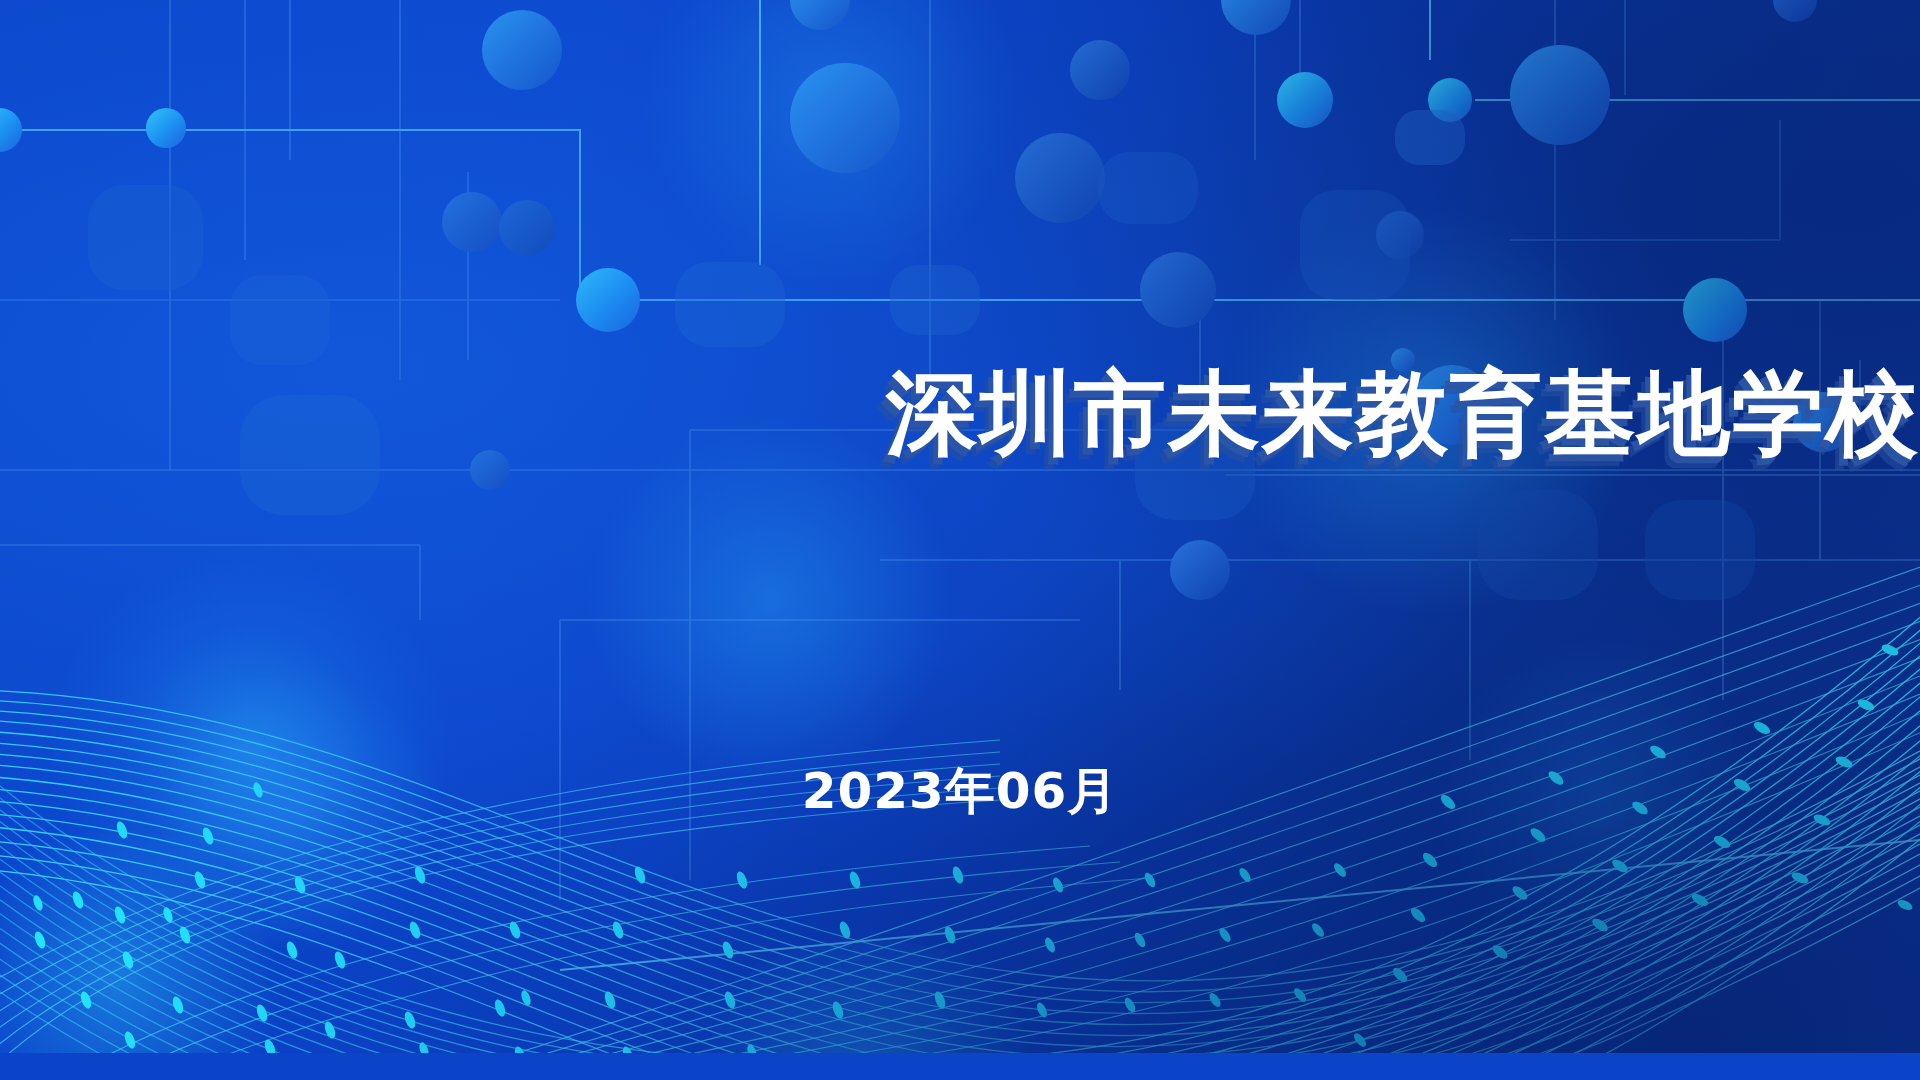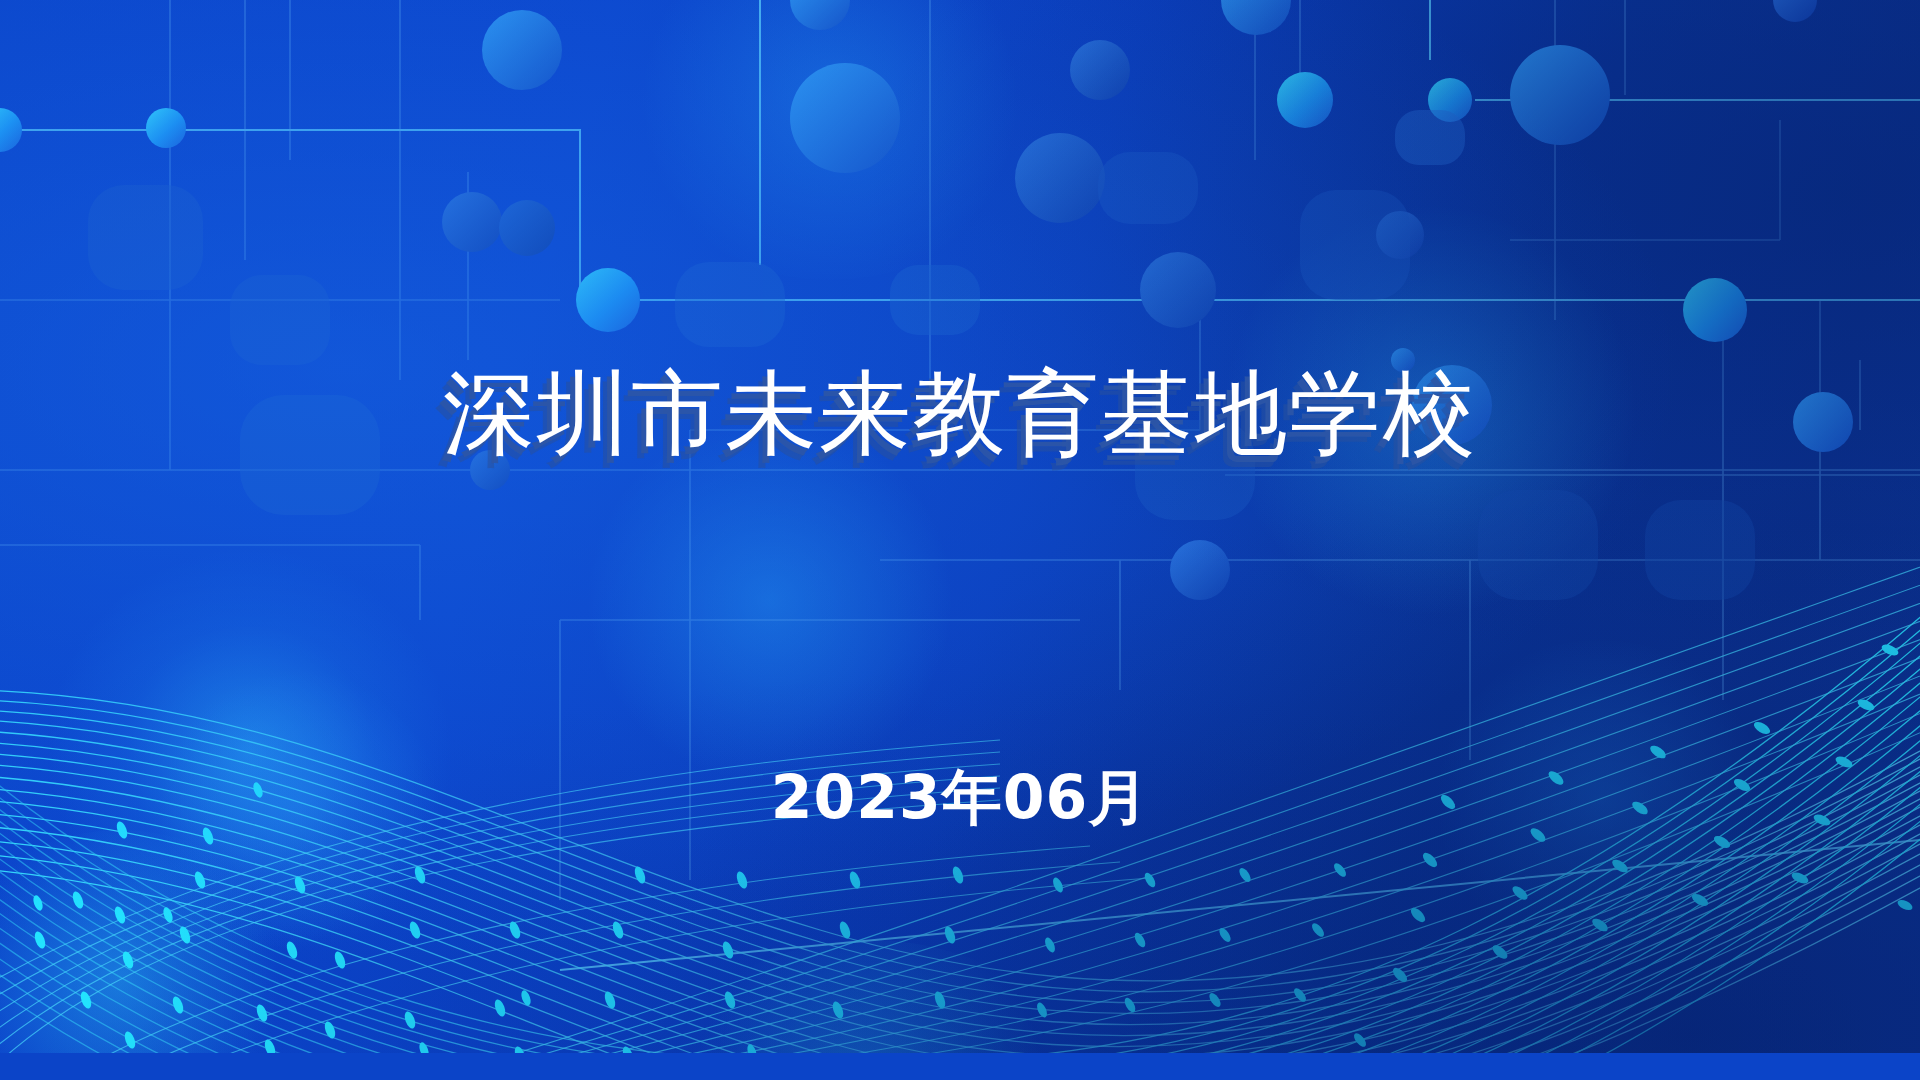--- a/index.html
+++ b/index.html
@@ -55,39 +55,40 @@
   #title-block {
     position: absolute;
     left: 0;
     top: 352px;
     width: 1920px;
     text-align: center;
     z-index: 40;
   }
   .title-line {
     color: #ffffff;
-    font-weight: 400;
+    font-weight: 700;
     font-size: 92px;
     line-height: 124px;
     letter-spacing: 2px;
     text-shadow:
       -5px 7px 0 rgba(44,86,166,0.92),
       -9px 12px 0 rgba(40,80,158,0.55);
     white-space: nowrap;
+    text-align: right;
   }
 
   #date-line {
     position: absolute;
     left: 0;
     top: 758px;
     width: 1920px;
     text-align: center;
     color: #ffffff;
     font-weight: 700;
-    font-size: 60px;
+    font-size: 50px;
     letter-spacing: 1px;
     z-index: 40;
     white-space: nowrap;
   }
 
   
   #bottom-band {
     position: absolute;
     left: 0;
     bottom: 0;

